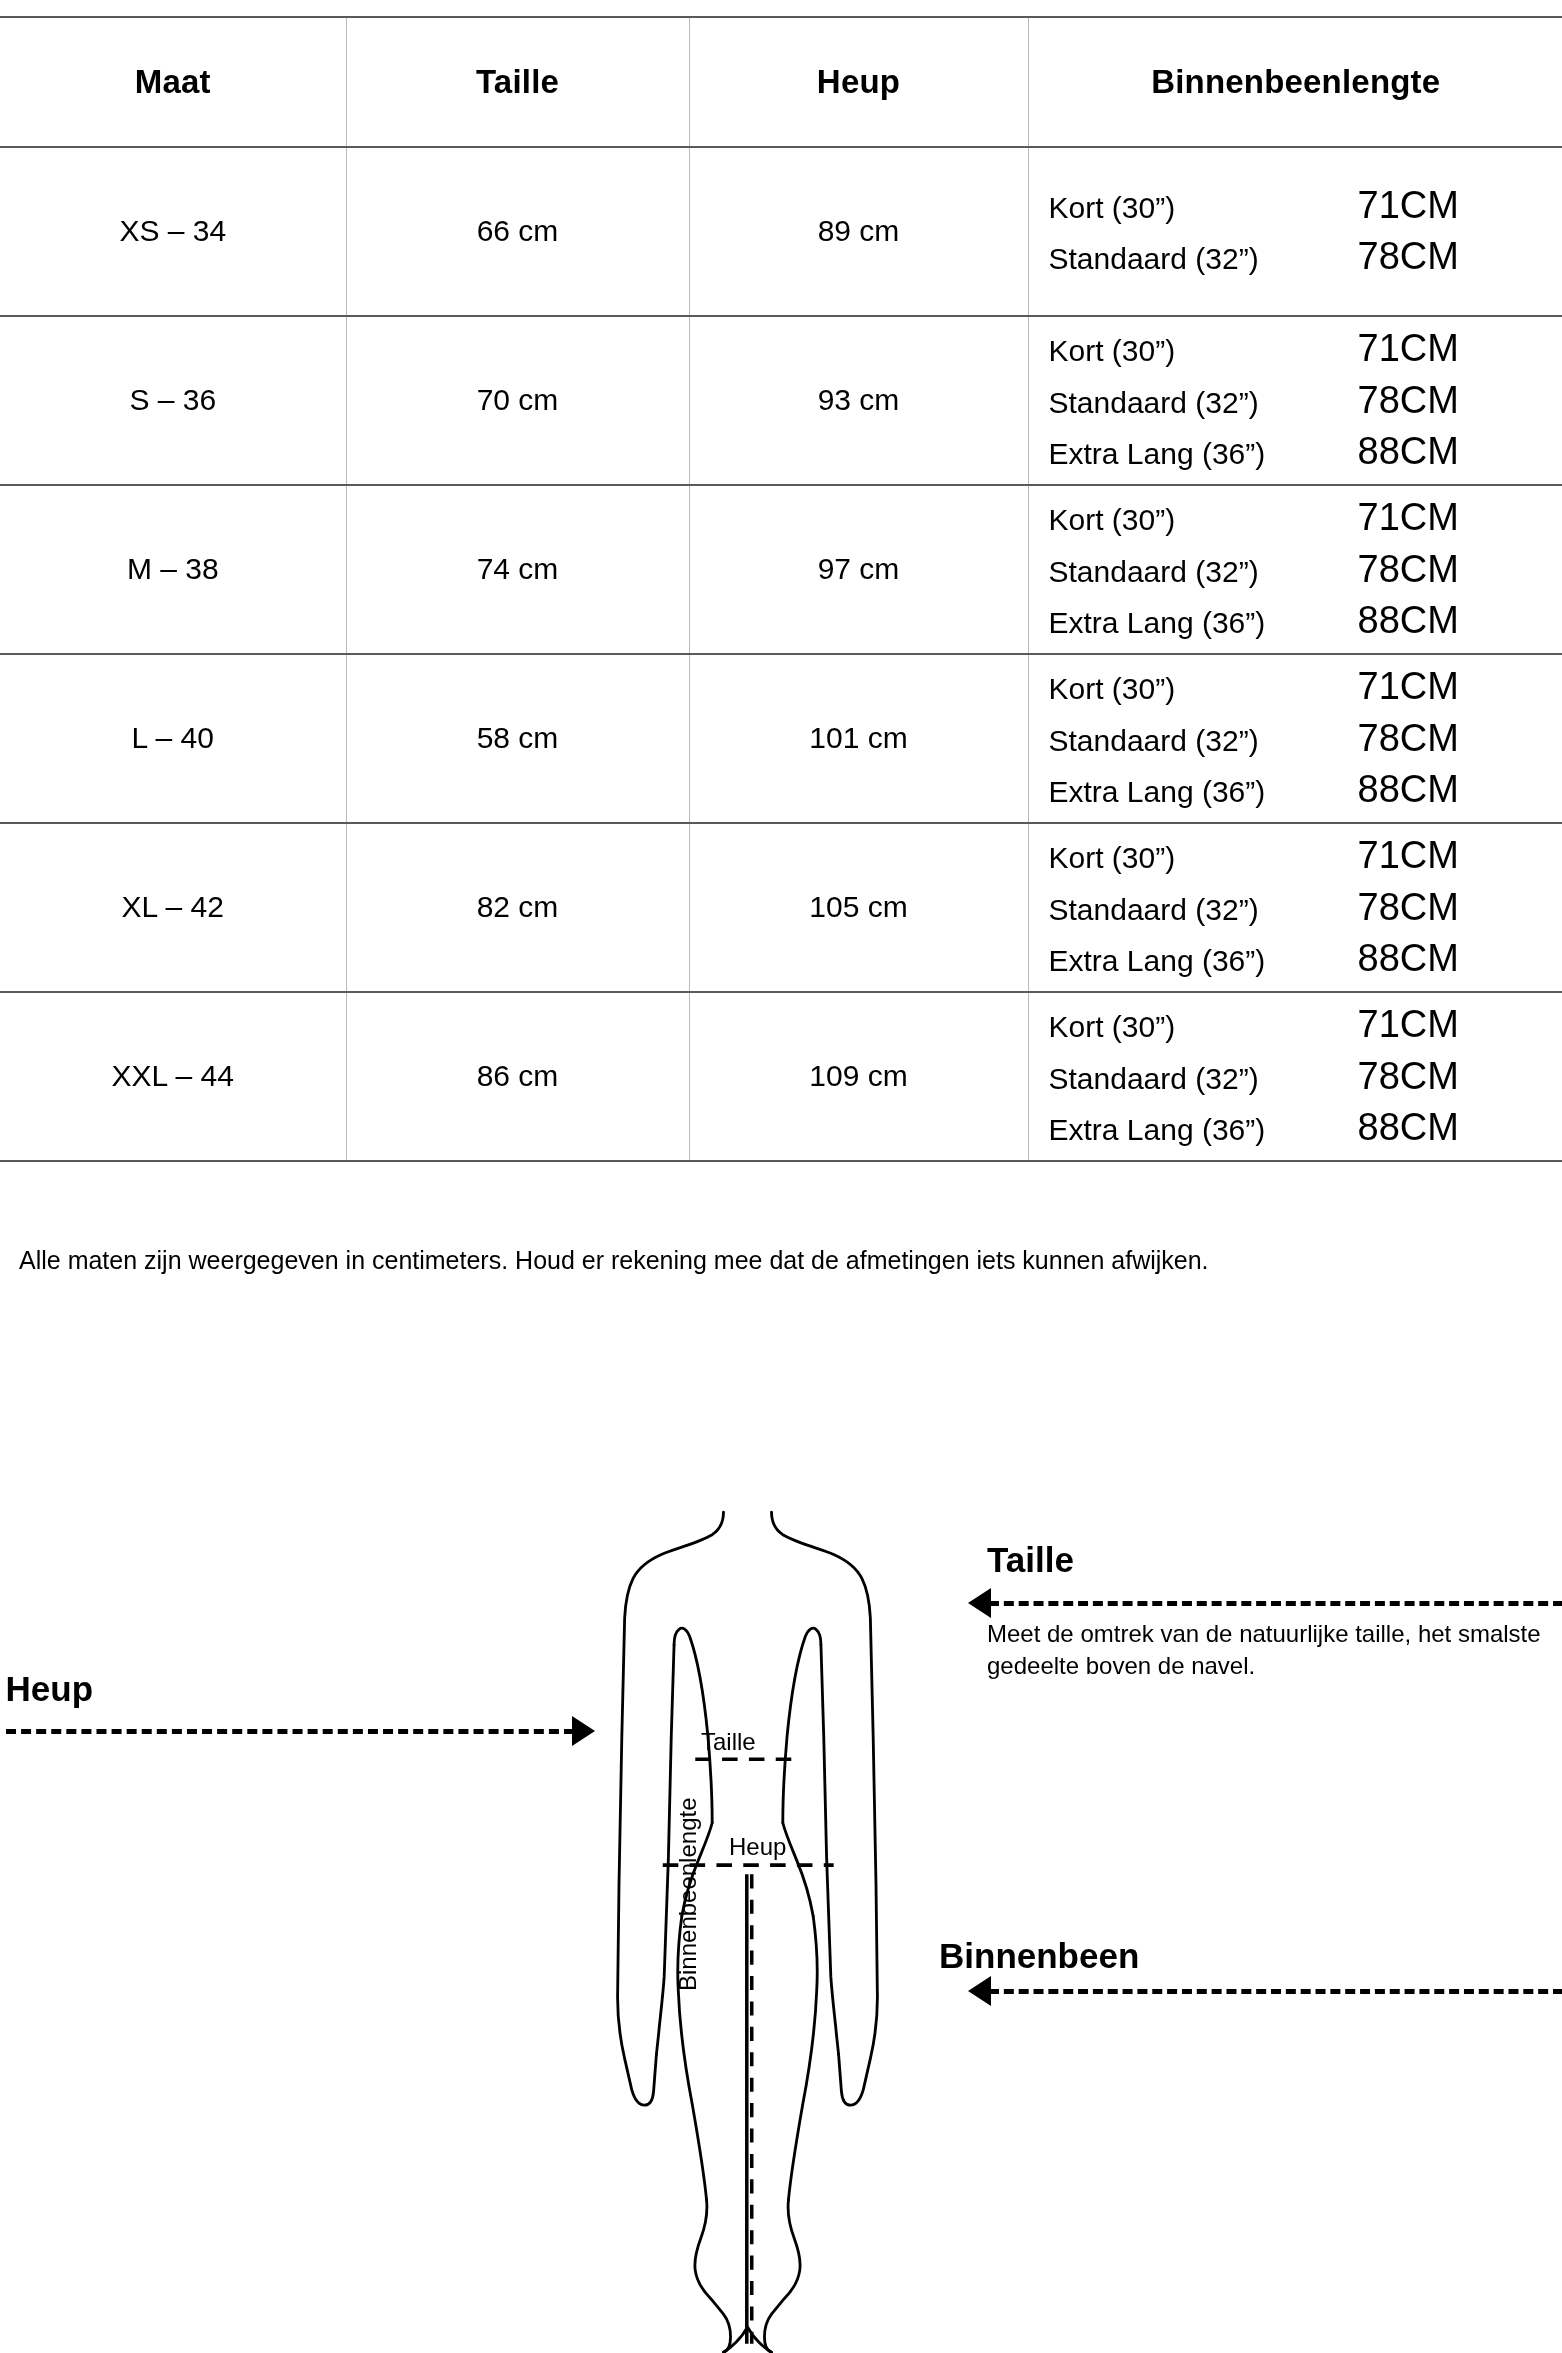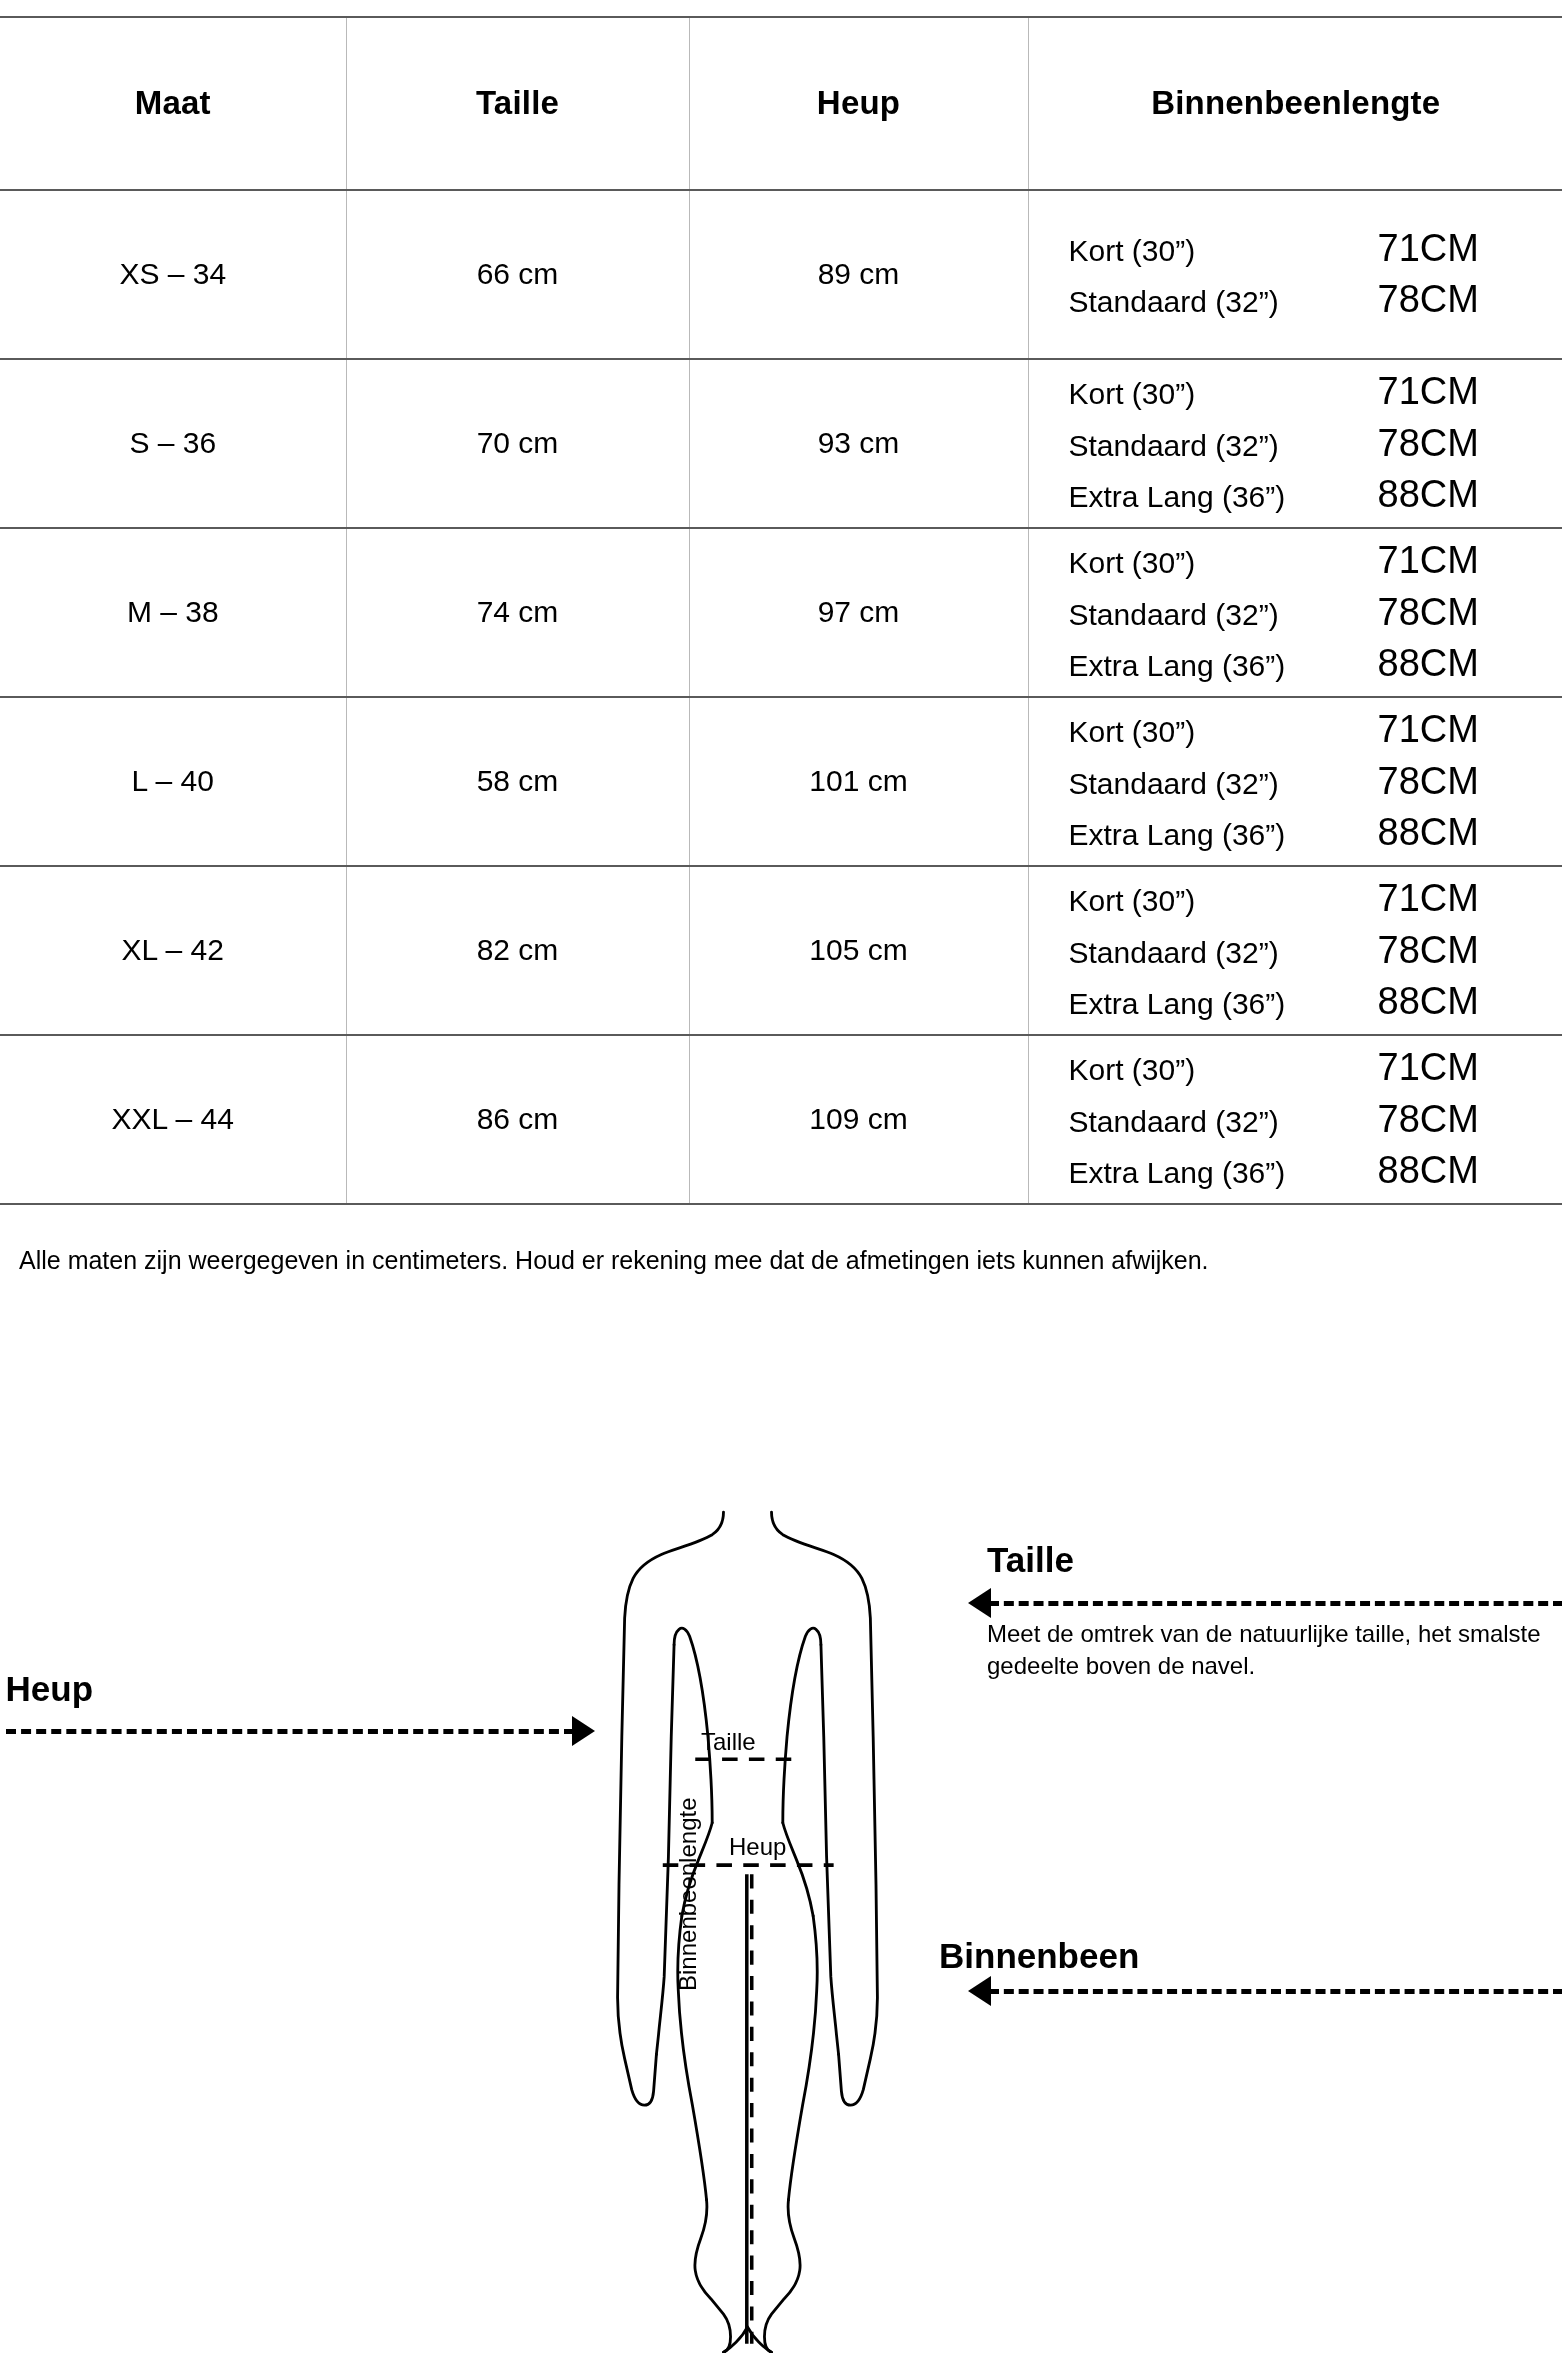--- a/index.html
+++ b/index.html
@@ -41,39 +41,39 @@
     text-align: center;
     vertical-align: middle;
     padding: 0;
   }
   table.size-table tr > th:first-child,
   table.size-table tr > td:first-child { border-left: none; }
   table.size-table tr > th:last-child,
   table.size-table tr > td:last-child { border-right: none; }
 
   thead th {
-    height: 173px;
+    height: 130px;
     font-size: 33px;
     font-weight: bold;
     letter-spacing: 0.2px;
   }
   tbody td {
     height: 169px;
     font-size: 30px;
     font-weight: normal;
   }
   tbody tr.r-3lines td { height: 169px; }
 
   
   .inseam {
     display: flex;
     flex-direction: column;
     justify-content: center;
     gap: 2.8px;
-    padding-left: 40px;
+    padding-left: 20px;
     padding-right: 28px;
     height: 100%;
   }
   .inseam-row {
     display: flex;
     align-items: baseline;
     line-height: 1.28;
     white-space: nowrap;
   }
   .inseam-label {

